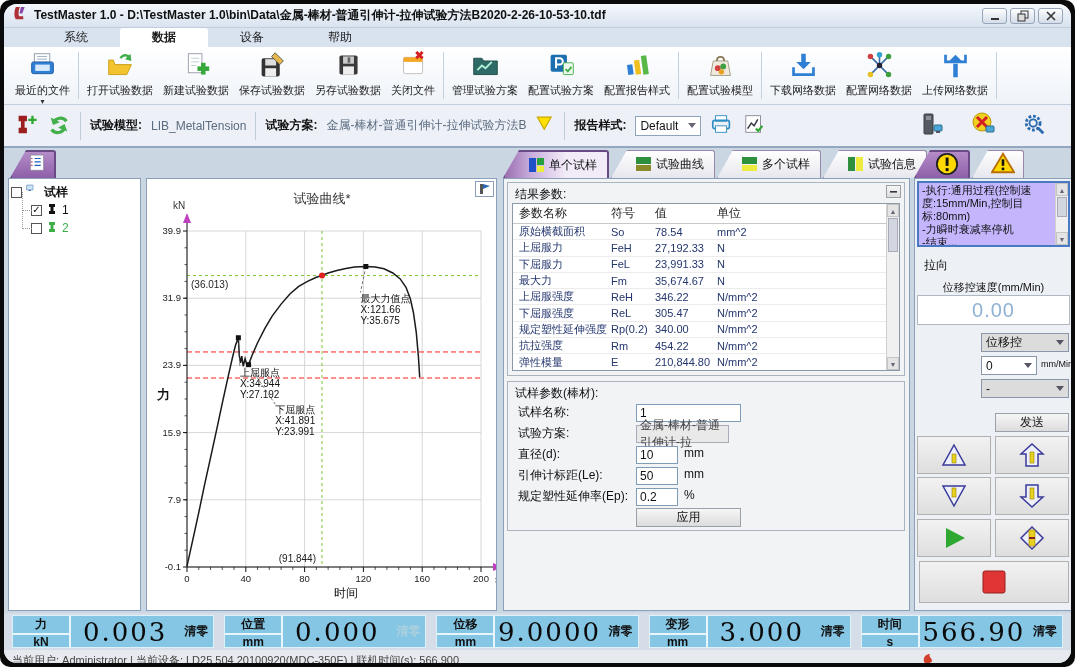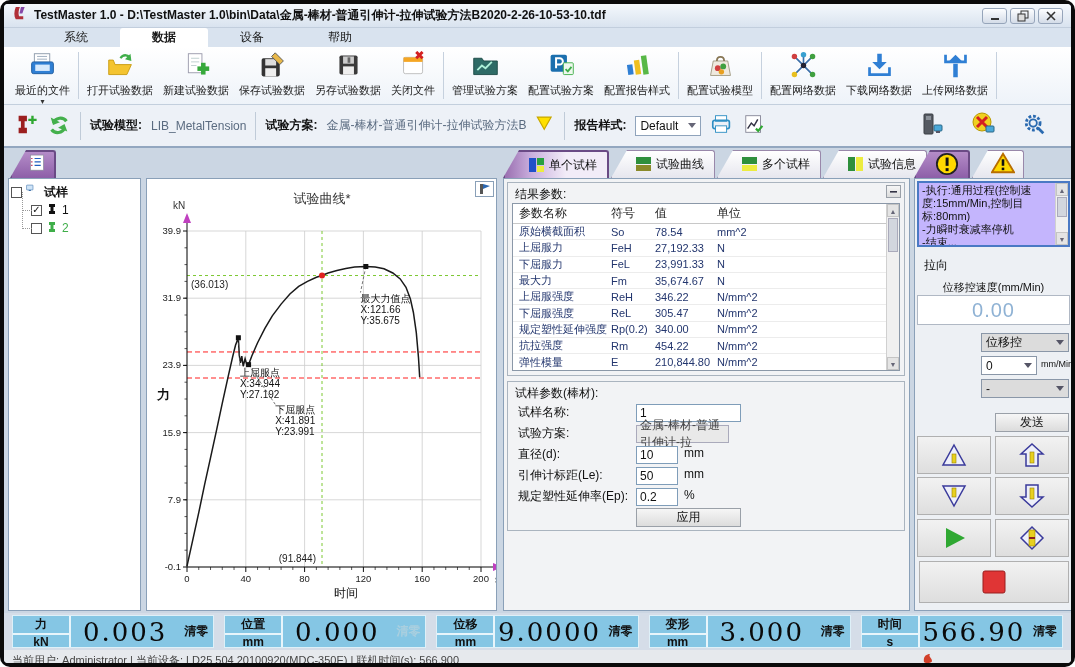--- a/index.html
+++ b/index.html
@@ -1,18 +1,18 @@
 <!DOCTYPE html>
 <html><head>
 <meta charset="utf-8">
 <style>
 *{margin:0;padding:0;box-sizing:border-box;font-family:"Liberation Sans","DejaVu Sans",sans-serif}
 body{background:#fff}
 #win{position:relative;width:1075px;height:667px;background:#0a0a0a;border-radius:10px;padding:4px;overflow:hidden}
-#inner{position:relative;width:100%;height:100%;background:#d4dee9;border-radius:4px;overflow:hidden}
+#inner{position:relative;width:100%;height:100%;background:#d4dee9;border-radius:13px;overflow:hidden}
 
 .titlebar{height:24px;background:linear-gradient(#f4f8fc,#d9e3ef);display:flex;align-items:center;padding:0 8px;gap:7px;border-bottom:1px solid #c2cedd}
 .title{font-size:12px;font-weight:bold;color:#101010;white-space:nowrap}
 .winbtns{margin-left:auto;display:flex;gap:3px}
 .winbtn{width:25px;height:16px;background:linear-gradient(#fdfeff,#d4dce8);border:1px solid #96a5ba;border-radius:3px;display:flex;align-items:center;justify-content:center}
 
 .menubar{height:19px;display:flex;padding-left:28px;background:#d9e3ef}
 .menu-item{width:88px;text-align:center;font-size:12px;line-height:19px;color:#1a1a1a;cursor:default}
 .menu-item.active{background:#fff;border-radius:3px 3px 0 0;font-weight:bold}
 
@@ -208,37 +208,37 @@
               <path d="M12 11 C12 5 20 5 20 11" fill="none" stroke="#887755" stroke-width="2"></path>
               <circle cx="13" cy="19" r="3.2" fill="#d04040"></circle>
               <circle cx="19" cy="17" r="3.2" fill="#40a040"></circle>
               <circle cx="17" cy="23" r="3" fill="#e8a020"></circle>
             </svg></span>
           <div>配置试验模型</div>
         </div>
         <div class="rsep"></div>
         <div class="rbtn">
           <span><svg width="29" height="29" viewBox="0 0 32 32">
+              <path d="M16 3 L16 15" stroke="#2f7fd4" stroke-width="5"></path>
+              <path d="M8 12 L16 20 L24 12" fill="#2f7fd4"></path>
+              <path d="M5 18 L5 26 L27 26 L27 18" fill="none" stroke="#2f7fd4" stroke-width="3"></path>
+            </svg></span>
+          <div>下载网络数据</div>
+        </div>
+        <div class="rbtn">
+          <span><svg width="29" height="29" viewBox="0 0 32 32">
               <path d="M6 6 L26 26 M26 6 L6 26 M16 16 L16 4" stroke="#3a6ea8" stroke-width="1.8"></path>
               <circle cx="16" cy="4" r="3" fill="#38a0d0"></circle>
               <circle cx="6" cy="6" r="3" fill="#d04040"></circle>
               <circle cx="26" cy="6" r="3" fill="#40a040"></circle>
               <circle cx="6" cy="26" r="3" fill="#e8c020"></circle>
               <circle cx="26" cy="26" r="3" fill="#40a040"></circle>
               <circle cx="16" cy="16" r="3" fill="#223"></circle>
             </svg></span>
           <div>配置网络数据</div>
-        </div>
-        <div class="rbtn">
-          <span><svg width="29" height="29" viewBox="0 0 32 32">
-              <path d="M16 3 L16 15" stroke="#2f7fd4" stroke-width="5"></path>
-              <path d="M8 12 L16 20 L24 12" fill="#2f7fd4"></path>
-              <path d="M5 18 L5 26 L27 26 L27 18" fill="none" stroke="#2f7fd4" stroke-width="3"></path>
-            </svg></span>
-          <div>下载网络数据</div>
         </div>
         <div class="rbtn">
           <span><svg width="29" height="29" viewBox="0 0 32 32">
               <path d="M16 29 L16 14" stroke="#2f7fd4" stroke-width="5"></path>
               <path d="M8 12 L16 4 L24 12" fill="#2f7fd4"></path>
               <path d="M5 18 L5 26 L27 26 L27 18" fill="none" stroke="#2f7fd4" stroke-width="3" transform="translate(0,-14)"></path>
             </svg></span>
           <div>上传网络数据</div>
         </div>
         <div class="rsep"></div>

